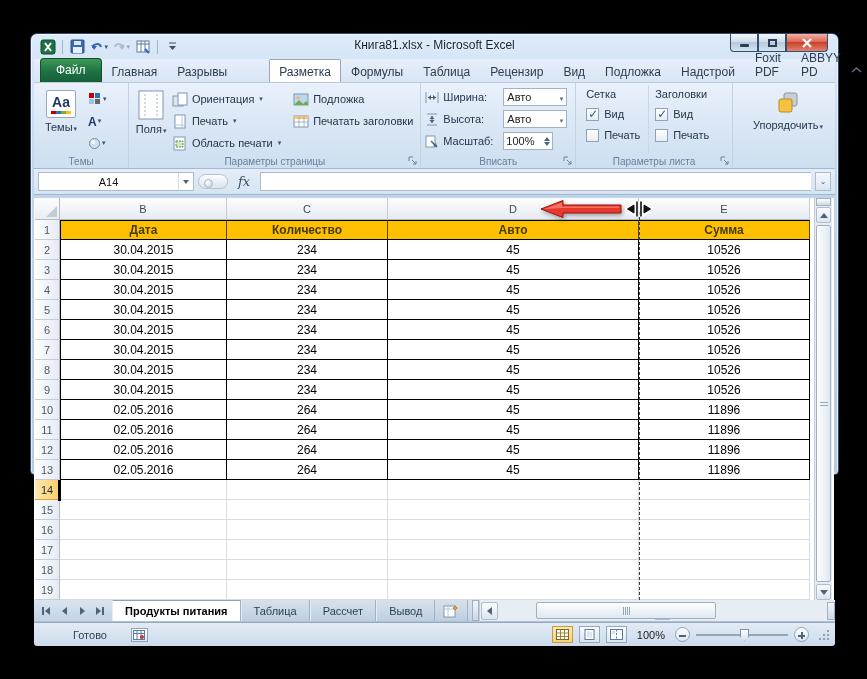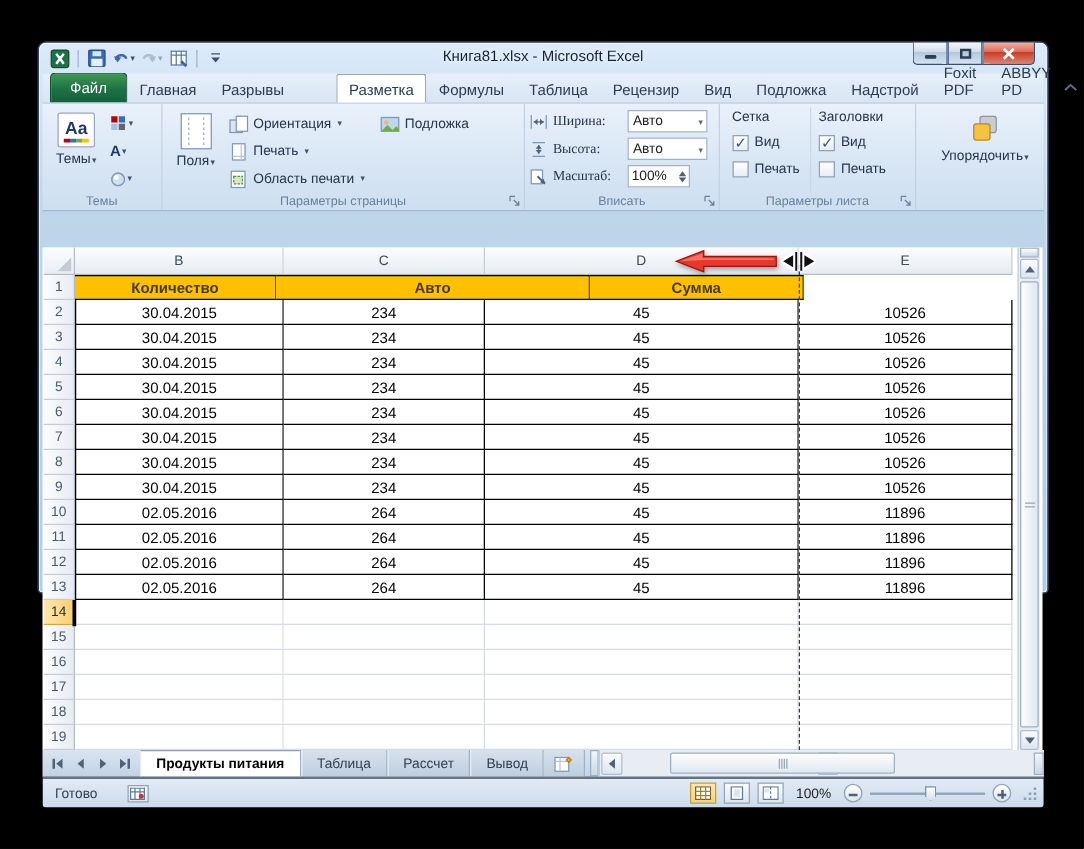--- a/index.html
+++ b/index.html
@@ -64,21 +64,21 @@
   .aa-icon::after { content:""; width:20px; height:3px; margin-top:1px;
     background:linear-gradient(90deg,#c00000 25%,#2e74b5 25% 50%,#70ad47 50% 75%,#ffc000 75%); }
   .fonts-a::before { content:"А"; font-size:12px; font-weight:bold; color:#1f3864; }
   .combo { display:flex; align-items:center; justify-content:space-between; width:64px; height:18px;
     background:#fff; border:1px solid #9fb2c8; font-size:11px; padding:0 3px; color:#222; }
   .combo .drop::after { color:#5a6c82; }
   .spin { display:flex; align-items:center; width:50px; height:18px; background:#fff; border:1px solid #9fb2c8;
     font-size:11px; padding:0 2px; color:#222; justify-content:space-between; }
   .spin-arrows { display:flex; flex-direction:column; gap:1px; }
   .fitrow { display:flex; align-items:center; gap:4px; height:22px; font-size:11px; color:#25354a; }
-  .fitrow .lbl { width:56px;font-family:Liberation Serif, serif; }
+  .fitrow .lbl { width:56px; }
   .chkcol { display:flex; flex-direction:column; gap:3px; padding:2px 8px 0 6px; }
   .chkcol .hdr { font-size:11px; color:#25354a; margin-bottom:2px; }
   .chkrow { display:flex; align-items:center; gap:5px; font-size:11px; color:#25354a; height:18px; }
   .cb { width:13px; height:13px; background:linear-gradient(#fff,#e8edf2); border:1px solid #8fa3b8; position:relative; }
   .cb.checked::after { content:"✓"; position:absolute; left:1px; top:-2px; font-size:12px; color:#35567a; font-weight:bold; }
 
   
   .fbar { position:absolute; left:3px; top:135px; right:3px; height:26px;
     background:linear-gradient(#e4edf8,#d7e4f2); border-bottom:1px solid #9eb6ce; display:flex; align-items:center; padding:3px 4px; gap:4px; }
   .namebox { width:156px; height:19px; background:#fff; border:1px solid #aabccf;
@@ -152,21 +152,21 @@
   .hs-btn { width:17px; height:18px; margin:0 1px; background:linear-gradient(#fbfcfe,#dde5ee); border:1px solid #aebecf; border-radius:2px;
     display:flex; align-items:center; justify-content:center; }
   .hs-thumb { position:absolute; left:56px; width:180px; top:2px; height:17px;
     background:linear-gradient(#fdfefe,#dfe8f1); border:1px solid #9fb0c2; border-radius:2px;
     display:flex; align-items:center; justify-content:center; gap:1px; }
   .grip-v { width:1px; height:8px; background:#94a7bb; }
   .hs-end { width:8px; height:18px; background:linear-gradient(#f2f6fa,#ccd8e4); border:1px solid #9fb0c2; margin-left:auto; }
 
   
   .statusbar { position:absolute; left:3px; right:3px; top:588px; height:24px; border-radius:0 0 3px 3px;
-    background:linear-gradient(#e2ebf5,#cbdbec); border-top:1px solid #96abc2; display:flex; align-items:center; font-size:11px; color:#2f3e50; }
+    background:linear-gradient(#e2ebf5,#cbdbec); border-top:1px solid #96abc2; display:flex; align-items:center; font-size:11px; color:#2f3e50;padding-left:29px; }
   .status-mode { padding:0 10px; }
   .macro-btn { width:17px; height:14px; margin-left:14px; border:1px solid #8fa3b8; background:linear-gradient(#fff,#dfe7ef);
     display:flex; align-items:center; justify-content:center; }
   .status-right { margin-left:auto; display:flex; align-items:center; gap:6px; padding-right:6px; }
   .viewbtn { width:21px; height:17px; border:1px solid #93a7bc; background:linear-gradient(#fbfcfe,#dde5ee);
     display:flex; align-items:center; justify-content:center; }
   .viewbtn.active { background:linear-gradient(#fde8b0,#f8d277); border-color:#c89b3c; }
   .zoomlabel { font-size:11px; color:#222; margin:0 4px; }
   .zbtn { width:15px; height:15px; border-radius:50%; border:1px solid #8fa3b8; background:linear-gradient(#fff,#dce5ee);
     position:relative; }
@@ -343,20 +343,28 @@
           </div>
           <div style="display:flex;flex-direction:column;padding-top:2px;margin-left:6px;">
             <div class="smallbtn">
               <svg width="16" height="15">
                   <rect x="1" y="2" width="14" height="11" fill="#bcd7ee" stroke="#7e97b5"></rect>
                   <circle cx="5" cy="6" r="1.8" fill="#f4b183"></circle>
                   <path d="M1 13 L6 8 L10 12 L13 9 L15 11 V13 Z" fill="#70ad47"></path>
                 </svg>
               <span>Подложка</span>
             </div>
+            <div class="smallbtn">
+              <svg width="16" height="15">
+                  <rect x="1" y="2" width="14" height="11" fill="#fff" stroke="#7e97b5"></rect>
+                  <rect x="1" y="2" width="14" height="3" fill="#f7c663"></rect>
+                  <path d="M1 8 H15 M6 2 V13 M11 2 V13" stroke="#9fb2c8"></path>
+                </svg>
+              <span>Печатать заголовки</span>
+            </div>
           </div>
         </div>
         <div class="rgroup-label">Параметры страницы</div>
         <svg class="dlg-launch" width="10" height="10">
             <path d="M1 1 H5 M1 1 V5" stroke="#69809b" fill="none"></path>
             <path d="M4 4 L8 8 M8 5 V8 H5" stroke="#69809b" fill="none"></path>
           </svg>
       </div>
 
       <div class="rgroup" style="width:156px;">
@@ -440,20 +448,32 @@
         <div class="bigbtn" style="width:86px;margin-left:8px;">
           <svg width="26" height="26">
               <rect x="9" y="3" width="13" height="13" rx="2" fill="#c8cdd4" stroke="#8b95a1"></rect>
               <rect x="4" y="9" width="13" height="13" rx="2" fill="#f5c242" stroke="#b98a1d"></rect>
             </svg>
           <span class="drop">Упорядочить</span>
         </div>
       </div>
     </div>
 
+    <div class="fbar">
+      <div class="namebox">
+        <span class="val">A14</span>
+        <span class="nb-drop">
+            <span class="tri sm down"></span>
+          </span>
+      </div>
+      <div class="pill"></div>
+      <div class="fx">fx</div>
+      <div class="finput"></div>
+      <div class="fbar-chev"></div>
+    </div>
 
     <div class="sheet">
       <div class="corner"></div>
       <div class="colhdrs" id="col-headers">
           <div class="colhdr" style="width: 167px;">B</div>
           <div class="colhdr" style="width: 161px;">C</div>
           <div class="colhdr" style="width: 251px;">D</div>
           <div class="colhdr" style="width: 171px;">E</div>
         </div>
       <div class="rowhdrs" id="row-headers">
@@ -472,20 +492,21 @@
           <div class="rowhdr">13</div>
           <div class="rowhdr active">14</div>
           <div class="rowhdr">15</div>
           <div class="rowhdr">16</div>
           <div class="rowhdr">17</div>
           <div class="rowhdr">18</div>
           <div class="rowhdr">19</div>
         </div>
       <div class="gridrows" id="grid-rows">
           <div class="grow hdr">
+            <div class="cell tbl first" style="width: 167px; background: rgb(255, 192, 0);">Дата</div>
             <div class="cell tbl" style="width: 161px; background: rgb(255, 192, 0);">Количество</div>
             <div class="cell tbl" style="width: 251px; background: rgb(255, 192, 0);">Авто</div>
             <div class="cell tbl" style="width: 171px; background: rgb(255, 192, 0);">Сумма</div>
           </div>
           <div class="grow">
             <div class="cell tbl first" style="width: 167px;">30.04.2015</div>
             <div class="cell tbl" style="width: 161px;">234</div>
             <div class="cell tbl" style="width: 251px;">45</div>
             <div class="cell tbl" style="width: 171px;">10526</div>
           </div>

